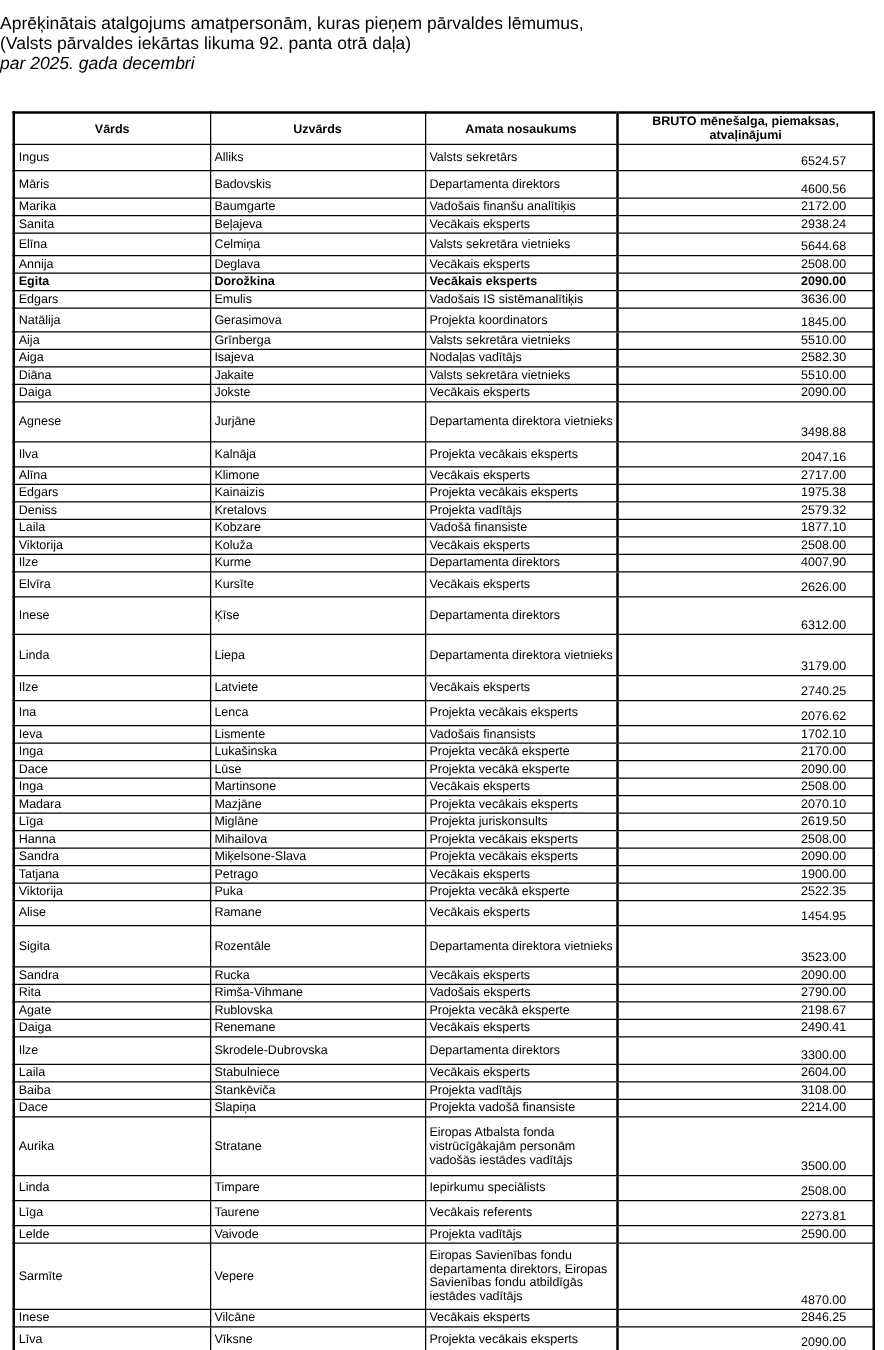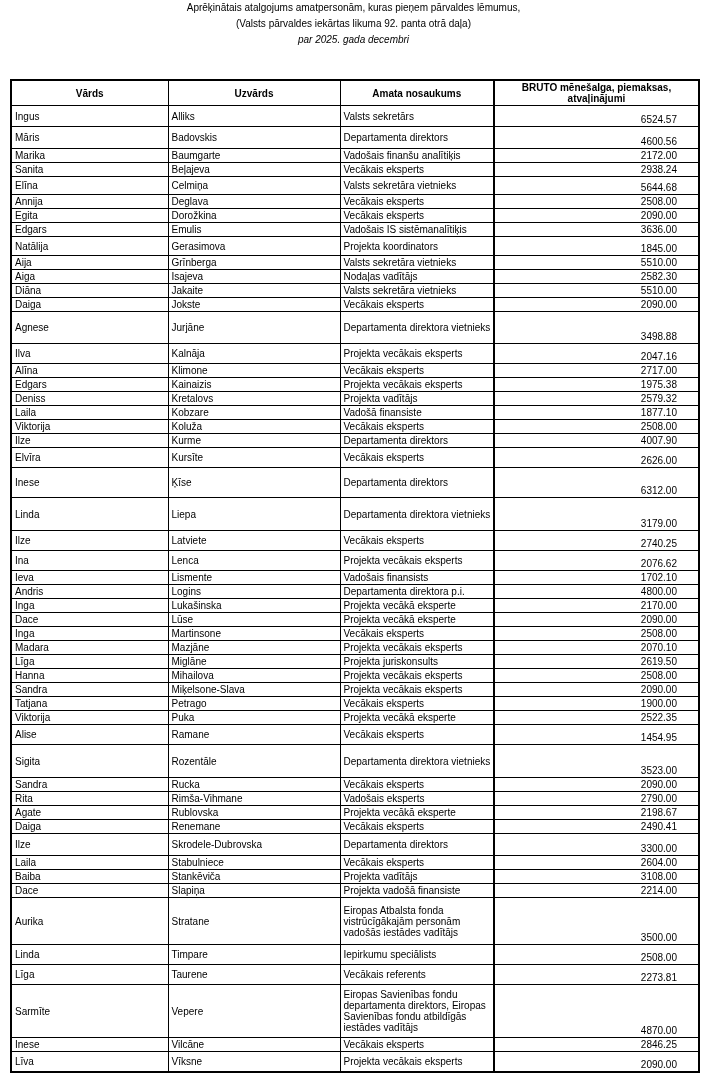--- a/index.html
+++ b/index.html
@@ -11,23 +11,22 @@
     font-family: "Liberation Sans", sans-serif;
   }
   .page {
     width: 707px;
     height: 1080px;
     background: #ffffff;
     overflow: hidden;
     box-sizing: border-box;
   }
   .title-block {
-    padding-top: 0;
-    text-align: center;
-    font-size: 10px;
+    padding-top: 10px;
+    font-size: 14px;
     line-height: 16px;
     color: #000;
   }
   .title-line3 { font-style: italic; }
   table.salary {
     border-collapse: collapse;
     table-layout: fixed;
     margin: 31px 0 0 10px;
     width: 688px;
     border: 2px solid #000;
@@ -117,21 +116,21 @@
           <td class="surname">Celmiņa</td>
           <td class="position">Valsts sekretāra vietnieks</td>
           <td class="amount">5644.68</td>
         </tr>
         <tr style="height: 13px;">
           <td class="name">Annija</td>
           <td class="surname">Deglava</td>
           <td class="position">Vecākais eksperts</td>
           <td class="amount">2508.00</td>
         </tr>
-        <tr style="height: 13px;">
+        <tr style="height: 13px; font-weight: bold;">
           <td class="name">Egita</td>
           <td class="surname">Dorožkina</td>
           <td class="position">Vecākais eksperts</td>
           <td class="amount">2090.00</td>
         </tr>
         <tr style="height: 13px;">
           <td class="name">Edgars</td>
           <td class="surname">Emulis</td>
           <td class="position">Vadošais IS sistēmanalītiķis</td>
           <td class="amount">3636.00</td>
@@ -244,26 +243,20 @@
           <td class="position">Projekta vecākais eksperts</td>
           <td class="amount">2076.62</td>
         </tr>
         <tr style="height: 13px;">
           <td class="name">Ieva</td>
           <td class="surname">Lismente</td>
           <td class="position">Vadošais finansists</td>
           <td class="amount">1702.10</td>
         </tr>
         <tr style="height: 13px;">
-          <td class="name">Andris</td>
-          <td class="surname">Logins</td>
-          <td class="position">Departamenta direktora p.i.</td>
-          <td class="amount">4800.00</td>
-        </tr>
-        <tr style="height: 13px;">
           <td class="name">Inga</td>
           <td class="surname">Lukašinska</td>
           <td class="position">Projekta vecākā eksperte</td>
           <td class="amount">2170.00</td>
         </tr>
         <tr style="height: 13px;">
           <td class="name">Dace</td>
           <td class="surname">Lūse</td>
           <td class="position">Projekta vecākā eksperte</td>
           <td class="amount">2090.00</td>
@@ -381,20 +374,26 @@
           <td class="surname">Timpare</td>
           <td class="position">Iepirkumu speciālists</td>
           <td class="amount">2508.00</td>
         </tr>
         <tr style="height: 20px;">
           <td class="name">Līga</td>
           <td class="surname">Taurene</td>
           <td class="position">Vecākais referents</td>
           <td class="amount">2273.81</td>
         </tr>
+        <tr style="height: 13px;">
+          <td class="name">Lelde</td>
+          <td class="surname">Vaivode</td>
+          <td class="position">Projekta vadītājs</td>
+          <td class="amount">2590.00</td>
+        </tr>
         <tr style="height: 53px;">
           <td class="name">Sarmīte</td>
           <td class="surname">Vepere</td>
           <td class="position">Eiropas Savienības fondu departamenta direktors, Eiropas Savienības fondu atbildīgās iestādes vadītājs</td>
           <td class="amount">4870.00</td>
         </tr>
         <tr style="height: 13px;">
           <td class="name">Inese</td>
           <td class="surname">Vilcāne</td>
           <td class="position">Vecākais eksperts</td>

